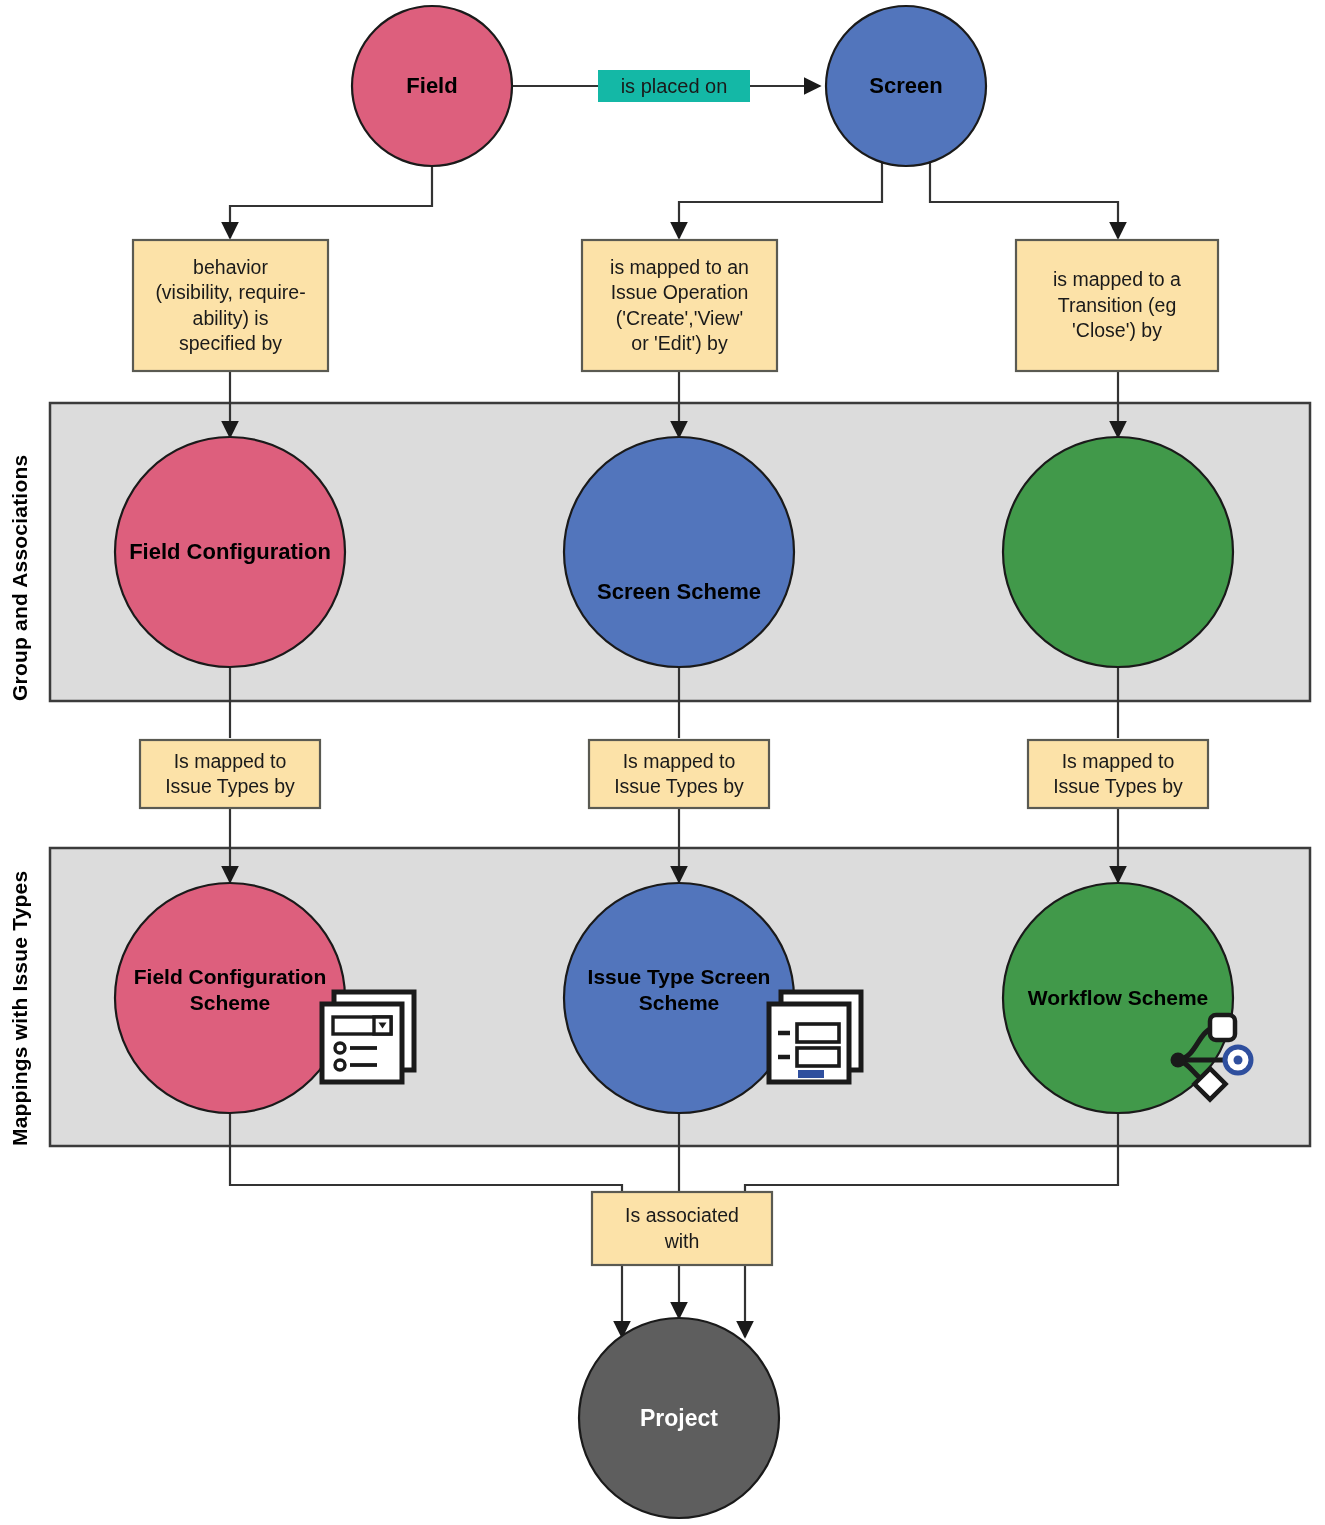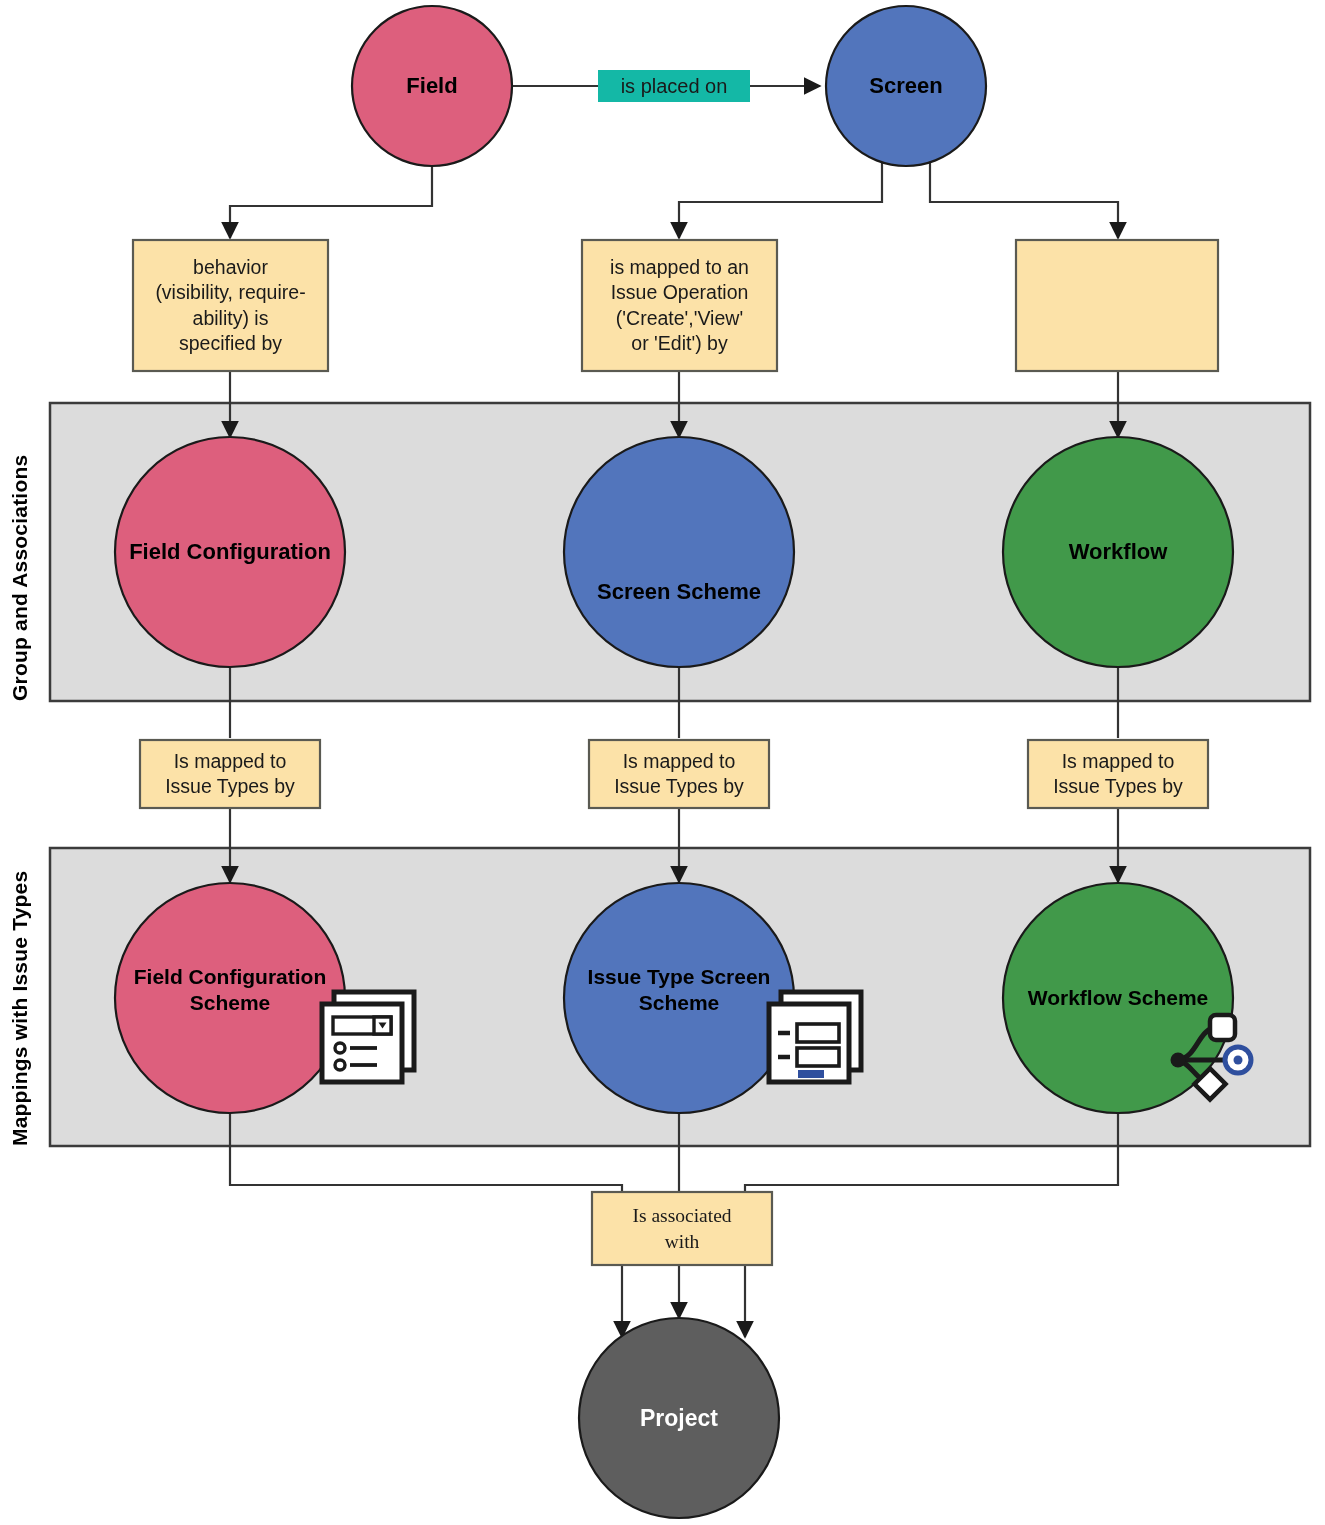--- a/index.html
+++ b/index.html
@@ -172,44 +172,46 @@
   </svg>
 
   <div class="band-title" style="left:8px; top:701px; transform: rotate(-90deg); font-size:21px;">Group and Associations</div>
   <div class="band-title" style="left:8px; top:1146px; transform: rotate(-90deg); font-size:21px;">Mappings with Issue Types</div>
 
   <div class="node-label" style="left:352px; top:66px; width:160px; height:40px; font-size:22px;">Field</div>
   <div class="node-label" style="left:826px; top:66px; width:160px; height:40px; font-size:22px;text-align:right;">Screen</div>
 
   <div class="node-label" style="left:105px; top:532px; width:250px; height:40px; font-size:22px;">Field Configuration</div>
   <div class="node-label" style="left:554px; top:532px; width:250px; height:40px; font-size:22px;margin-top:40px;">Screen Scheme</div>
-  <div class="node-label" style="left:993px; top:532px; width:250px; height:40px; font-size:22px;">Workflow</div>
 
   <div class="node-label" style="left:103px; top:958px; width:254px; height:64px; font-size:21px;">Field Configuration
 Scheme</div>
   <div class="node-label" style="left:552px; top:958px; width:254px; height:64px; font-size:21px;">Issue Type Screen
 Scheme</div>
   <div class="node-label" style="left:991px; top:978px; width:254px; height:40px; font-size:21px;">Workflow Scheme</div>
 
   <div class="node-label light" style="left:579px; top:1398px; width:200px; height:40px; font-size:23px;">Project</div>
 
   <div class="box-label" style="left:598px; top:70px; width:152px; height:32px; font-size:20px; background:#14b8a6;">is placed on</div>
 
   <div class="box-label" style="left:134px; top:241px; width:193px; height:129px; font-size:19.5px;">behavior
 (visibility, require-
 ability) is
 specified by</div>
   <div class="box-label" style="left:583px; top:241px; width:193px; height:129px; font-size:19.5px;">is mapped to an
 Issue Operation
 ('Create','View'
 or 'Edit') by</div>
+  <div class="box-label" style="left:1017px; top:241px; width:200px; height:129px; font-size:19.5px;">is mapped to a
+Transition (eg
+'Close') by</div>
 
   <div class="box-label" style="left:141px; top:741px; width:178px; height:66px; font-size:19.5px;">Is mapped to
 Issue Types by</div>
   <div class="box-label" style="left:590px; top:741px; width:178px; height:66px; font-size:19.5px;">Is mapped to
 Issue Types by</div>
   <div class="box-label" style="left:1029px; top:741px; width:178px; height:66px; font-size:19.5px;">Is mapped to
 Issue Types by</div>
 
-  <div class="box-label" style="left:593px; top:1193px; width:178px; height:71px; font-size:19.5px;font-family:Liberation Serif, serif;">Is associated
+  <div class="box-label" style="left:593px; top:1193px; width:178px; height:71px; font-size:19.5px;">Is associated
 with</div>
 
 </div>
 
 </body></html>

